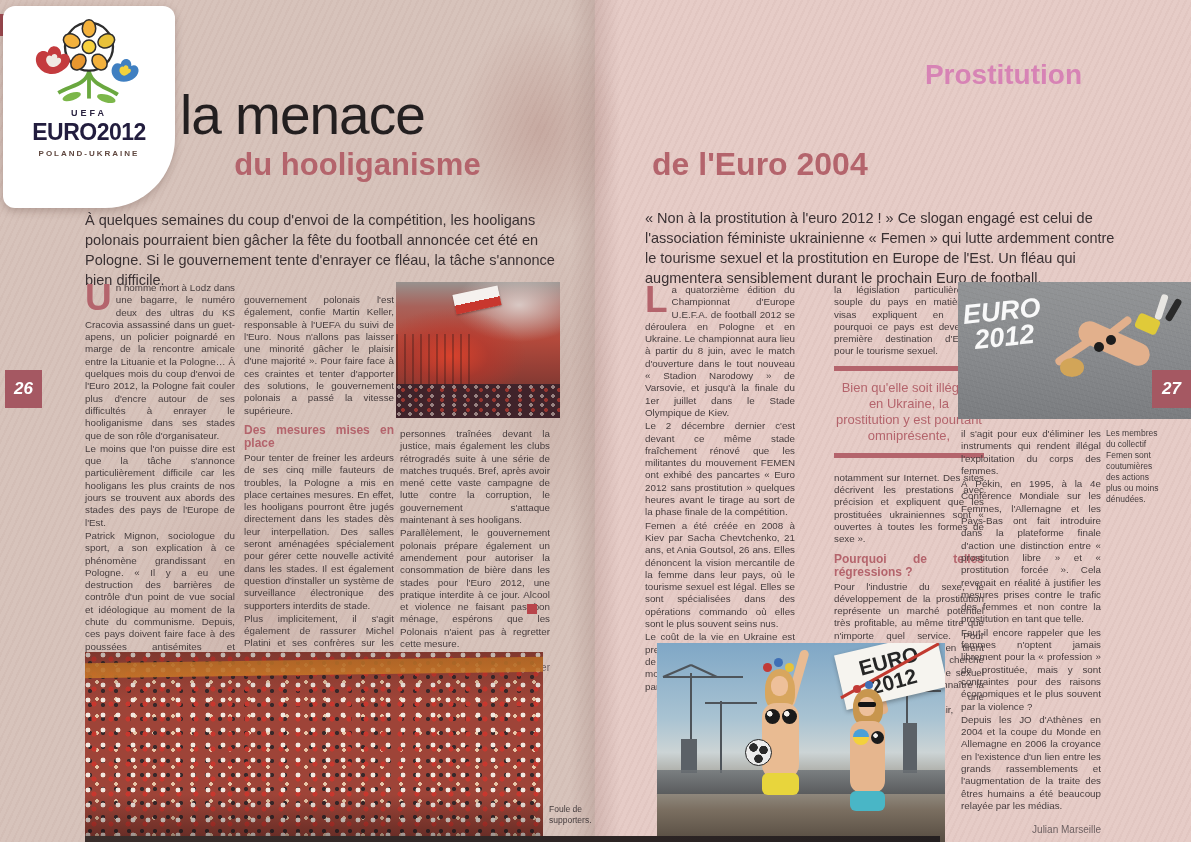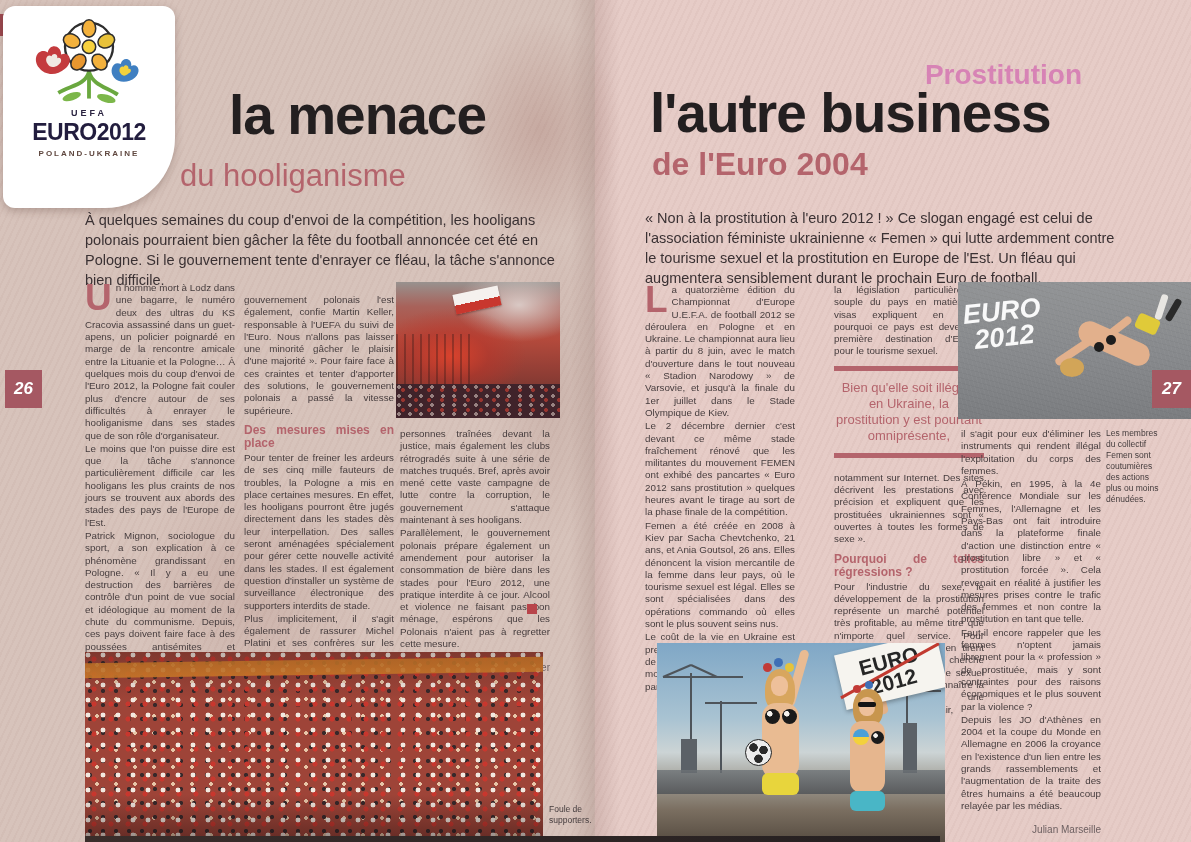--- a/index.html
+++ b/index.html
@@ -22,24 +22,24 @@
     background:linear-gradient(90deg,#3a2e2b,#241f20);}
   
   .logocard{position:absolute;left:3px;top:6px;width:172px;height:202px;background:#fff;
     border-radius:12px 12px 70px 12px;box-shadow:0 3px 8px rgba(60,30,25,.25);
     display:flex;flex-direction:column;align-items:center;padding-top:10px;}
   .minitab{position:absolute;left:0;top:14px;width:8px;height:22px;background:#9c4950;}
   .logo-uefa{font-size:9px;font-weight:bold;letter-spacing:3px;color:#2a2340;margin-top:-4px;}
   .logo-title{font-size:23px;font-weight:bold;letter-spacing:-.5px;color:#221d3e;margin-top:1px;}
   .logo-sub{font-size:8px;font-weight:bold;letter-spacing:2px;color:#5f473f;margin-top:3px;}
   
-  .lp-head{position:absolute;left:180px;top:88px;width:355px;text-align:center;
-    font-size:55px;line-height:1;font-weight:bold;letter-spacing:-1px;color:#231f20;}
-  .lp-subhead{position:absolute;left:180px;top:147px;width:355px;text-align:left;
-    font-size:31px;font-weight:normal;color:#b4646c;margin-top:11px;}
+  .lp-head{position:absolute;left:180px;top:88px;width:355px;text-align:left;
+    font-size:55px;line-height:1;font-weight:normal;letter-spacing:-1px;color:#231f20;}
+  .lp-subhead{position:absolute;left:180px;top:147px;width:355px;text-align:center;
+    font-size:31px;font-weight:bold;color:#b4646c;}
   .rp-kicker{position:absolute;left:770px;top:59px;width:312px;text-align:right;
     font-size:28px;font-weight:bold;color:#d783b5;}
   .rp-head{position:absolute;left:650px;top:86px;width:520px;
     font-size:55px;line-height:1;font-weight:bold;letter-spacing:-1px;color:#231f20;}
   .rp-subhead{position:absolute;left:652px;top:146px;width:420px;
     font-size:32px;font-weight:bold;color:#b4646c;}
   
   .standfirst{position:absolute;width:480px;font-size:14.5px;line-height:20px;color:#3a3133;}
   .sf-l{left:85px;top:210px;}
   .sf-r{left:645px;top:208px;}
@@ -227,21 +227,20 @@
     <div class="pb-banner"></div>
     <div class="pb-shade"></div>
   </div>
   <div class="cap cap-l">Foule de supporters.</div>
 
   <div class="tab tab-26">
       <span>26</span>
     </div>
 
   <div class="rp-kicker">Prostitution</div>
-  <div class="rp-head">l'autre business</div>
   <div class="rp-subhead">de l'Euro 2004</div>
   <div class="standfirst sf-r">« Non à la prostitution à l'euro 2012 ! » Ce slogan engagé est celui de l'association féministe ukrainienne « Femen » qui lutte ardemment contre le tourisme sexuel et la prostitution en Europe de l'Est. Un fléau qui augmentera sensiblement durant le prochain Euro de football.</div>
 
   <div class="col c-r1">
     <p><span class="dropcap">L</span><span>a quatorzième édition du Championnat d'Europe U.E.F.A. de football 2012 se déroulera en Pologne et en Ukraine. Le championnat aura lieu à partir du 8 juin, avec le match d'ouverture dans le tout nouveau « Stadion Narodowy » de Varsovie, et jusqu'à la finale du 1er juillet dans le Stade Olympique de Kiev.</span></p>
     <p>Le 2 décembre dernier c'est devant ce même stade fraîchement rénové que les militantes du mouvement FEMEN ont exhibé des pancartes « Euro 2012 sans prostitution » quelques heures avant le tirage au sort de la phase finale de la compétition.</p>
     <p>Femen a été créée en 2008 à Kiev par Sacha Chevtchenko, 21 ans, et Ania Goutsol, 26 ans. Elles dénoncent la vision mercantile de la femme dans leur pays, où le tourisme sexuel est légal. Elles se sont spécialisées dans des opérations commando où elles sont le plus souvent seins nus.</p>
     <p>Le coût de la vie en Ukraine est presque aussi élevé qu'en Europe de l'Ouest. Et pourtant, le salaire moyen n'y est que de 300 euros par mois. La pauvreté et</p>
   </div>
 

